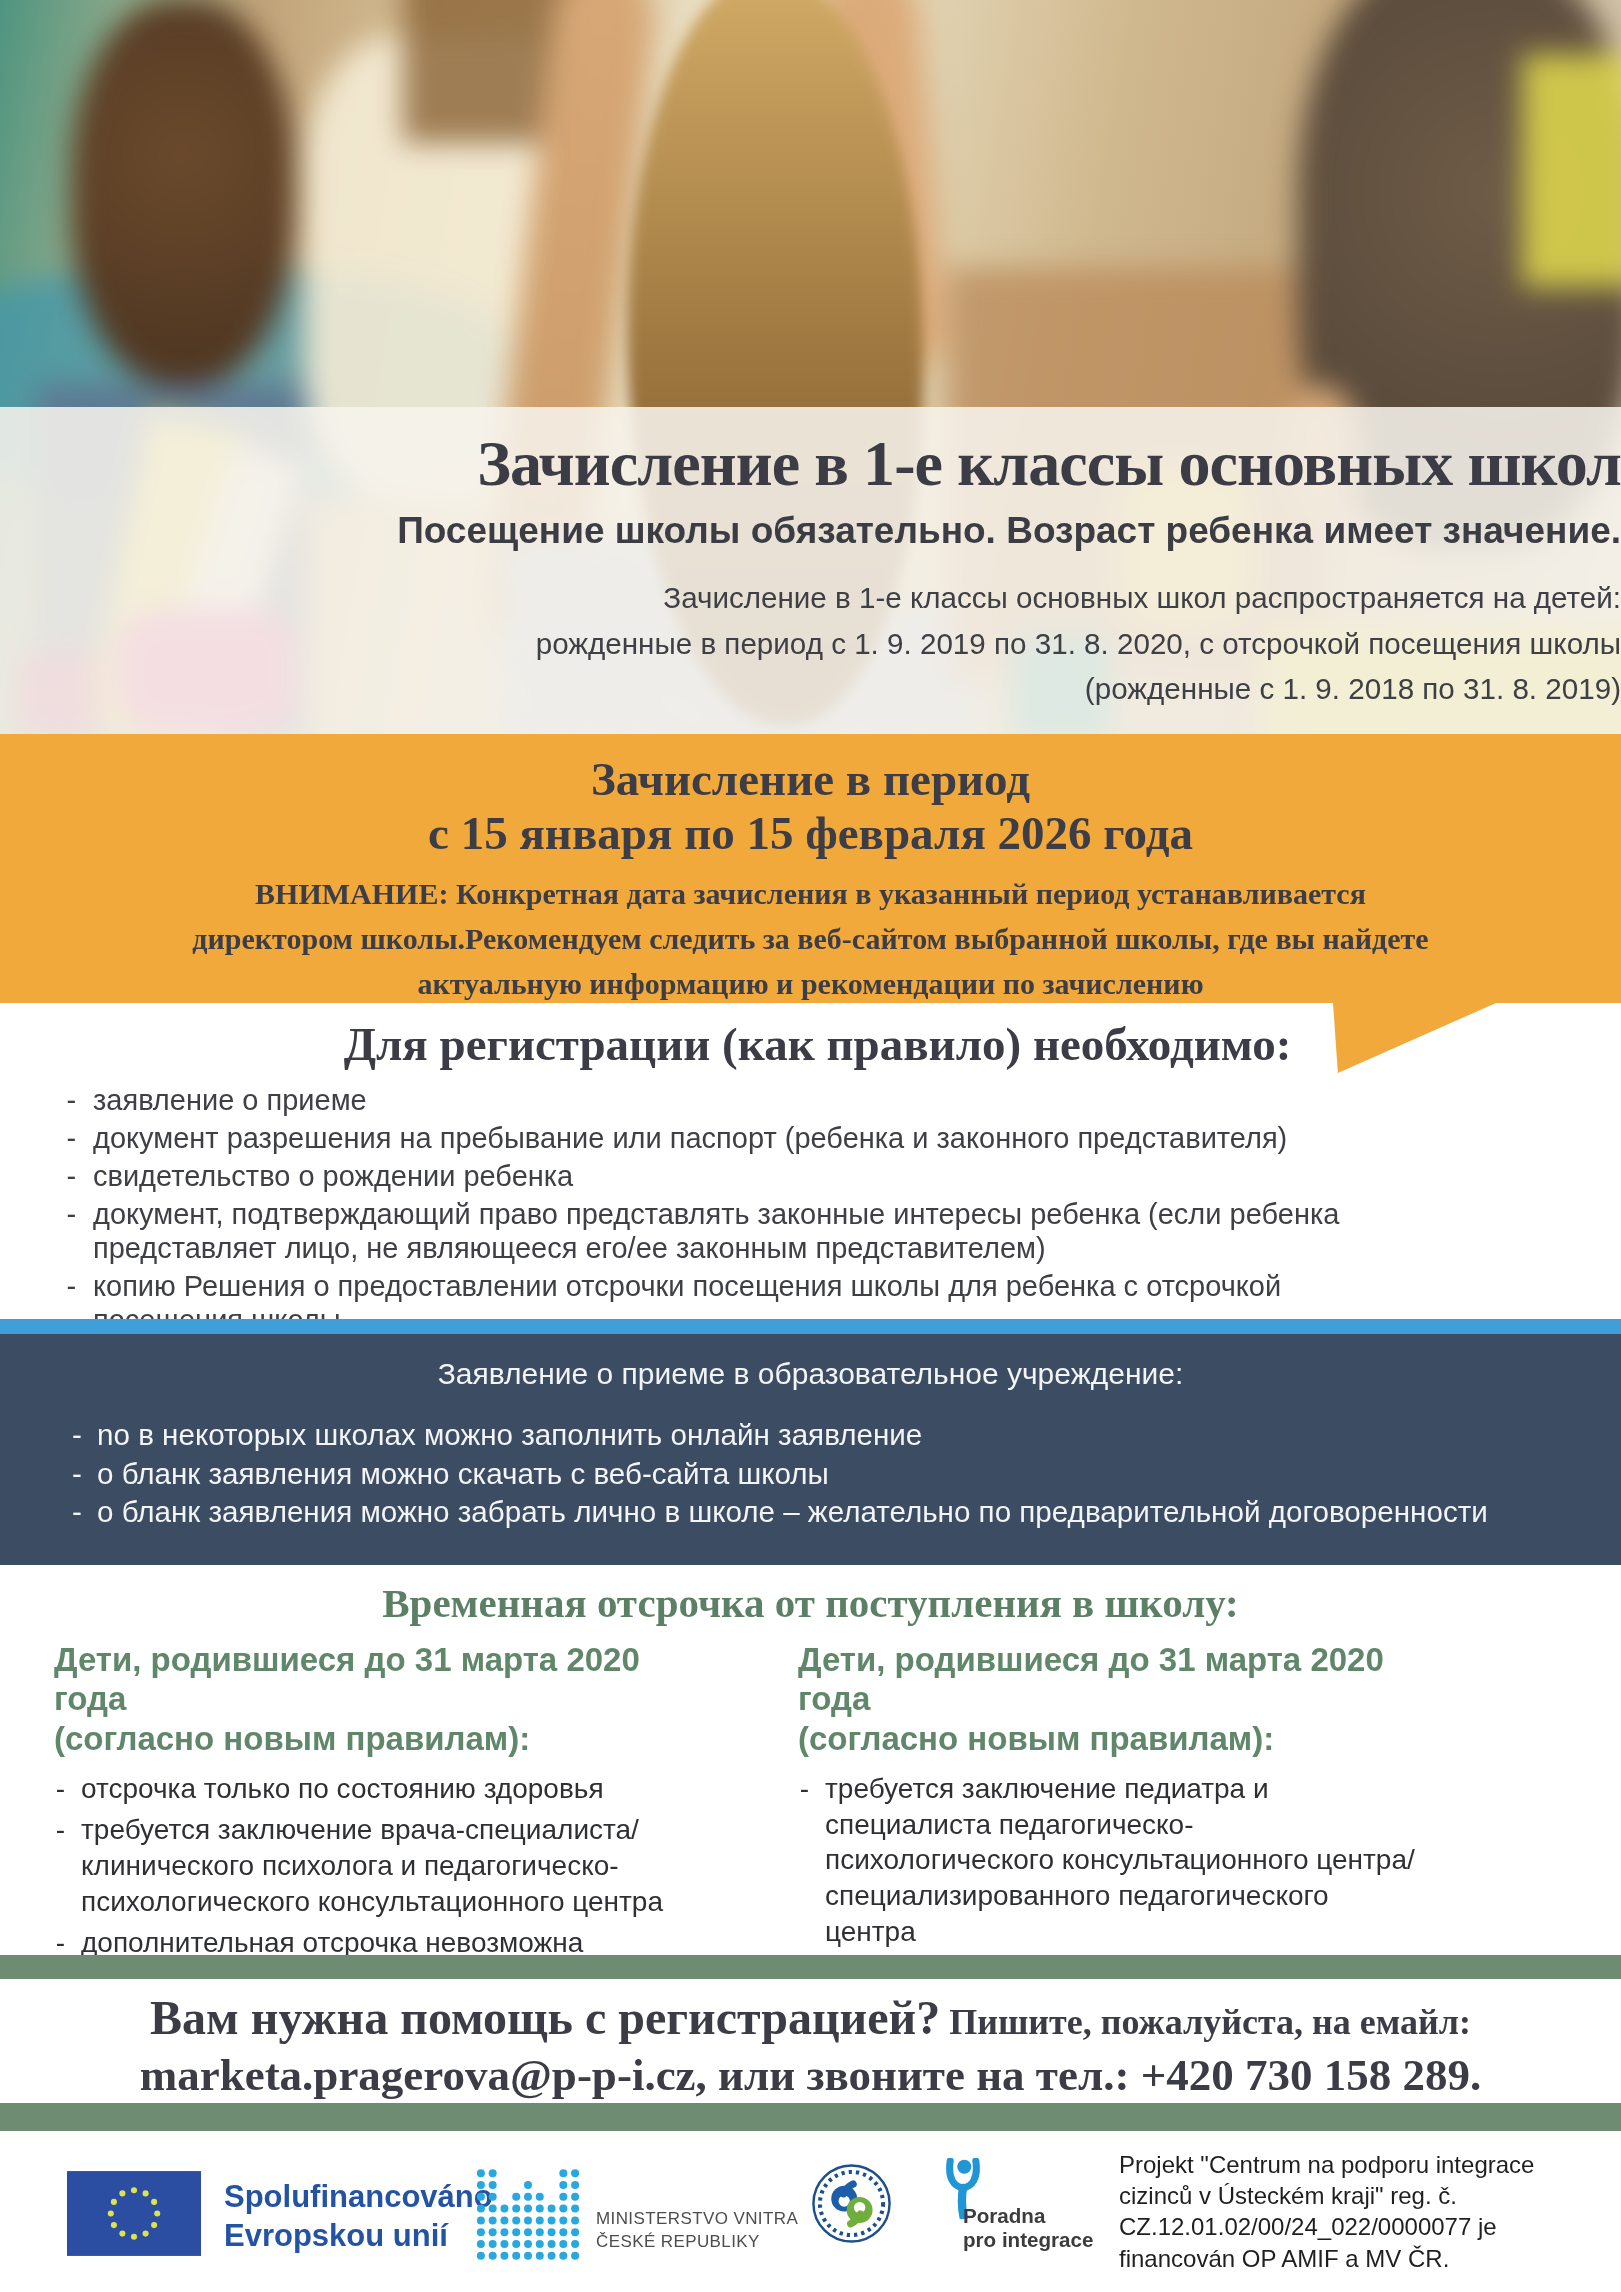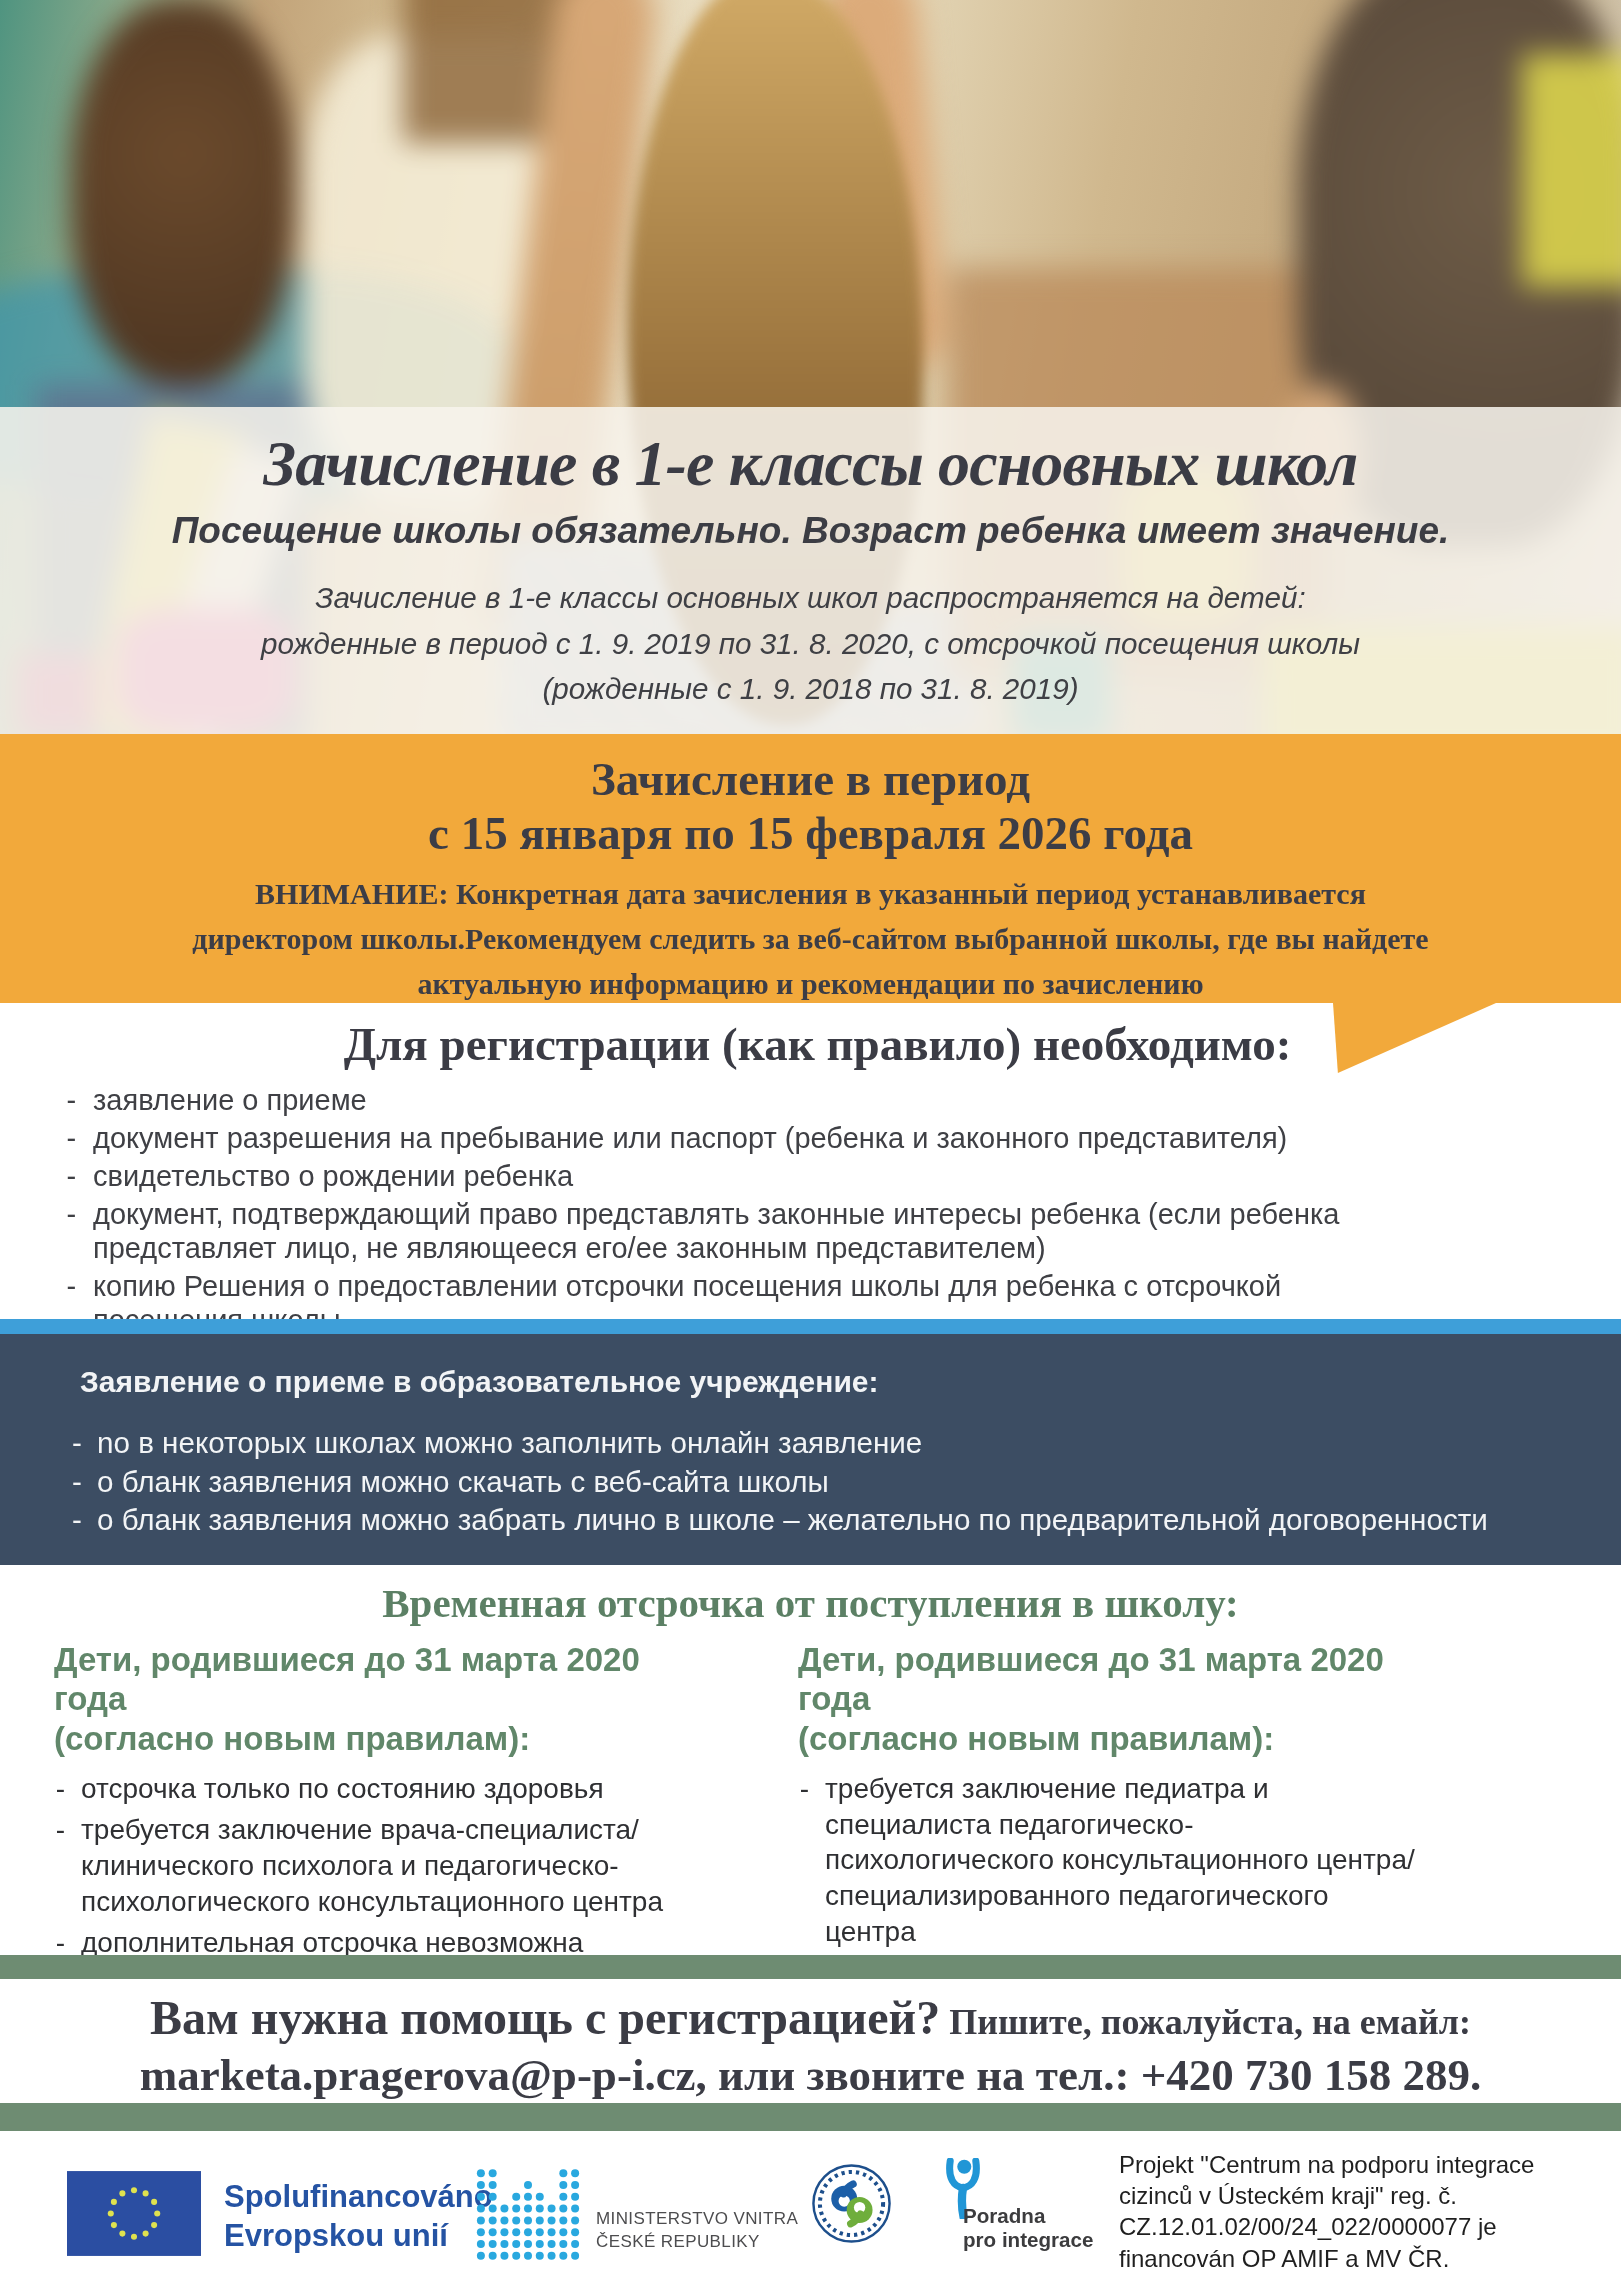--- a/index.html
+++ b/index.html
@@ -37,21 +37,21 @@
   .sh-rk-shirt{left:1299px;top:663px;width:376px;height:134px;background:#d6d23b;}
   .sh-yellow-edge{left:1558px;top:90px;width:116px;height:233px;background:#e9e24e;opacity:.8;}
   .boy-hair{
     position:absolute;left:627px;top:-27px;width:296px;height:752px;
     background:linear-gradient(#d2ab67,#9a733d 55%,#7a5a30 90%);
     border-radius:48% 52% 46% 54%;filter:blur(6.3px);
   }
   
   .hero-overlay{
     position:absolute;left:0;top:407px;width:1621px;height:382px;
-    background:rgba(247,244,237,0.87);text-align:center;font-style:italic;
+    background:rgba(247,244,237,0.87);text-align:right;
   }
   .hero-title{
     margin:0;padding-top:23px;font-family:"Liberation Serif", serif;
     font-size:64px;font-weight:700;color:#3b3c45;line-height:1.05;letter-spacing:-0.9px;
   }
   .hero-subtitle{
     margin:12.5px 0 0 0;font-size:37px;font-weight:700;color:#3c3d44;
   }
   .hero-paragraph{margin:23px 0 0 0;font-size:29.6px;line-height:1.55;color:#3f4045;}
   
@@ -78,21 +78,21 @@
     position:relative;padding-left:32px;font-size:29px;line-height:1.16;
     margin-bottom:4.5px;max-width:1299px;color:#3f4045;
   }
   .dash-list li::before{content:"-";position:absolute;left:5.4px;}
   
   .blue-stripe{position:absolute;left:0;top:1319px;width:1621px;height:15px;background:#3E9FD9;}
   .application-box{
     position:absolute;left:0;top:1334px;width:1621px;height:231px;
     background:#3C4D63;color:#f2f4f6;padding:23px 72px;box-sizing:border-box;
   }
-  .app-heading{margin:8px;font-size:30px;font-weight:700;}
+  .app-heading{margin:0;font-size:30px;font-weight:400;text-align:center;}
   .app-list{list-style:none;margin:27px 0 0 0;padding:0;}
   .app-list li{position:relative;padding-left:25px;font-size:29.6px;line-height:1.15;margin-bottom:4.5px;max-width:1397px;}
   .app-list li::before{content:"-";position:absolute;left:0;}
   
   .deferment{position:absolute;left:0;top:1565px;width:1621px;height:390px;}
   .def-heading{
     margin:0;padding-top:14px;text-align:center;font-family:"Liberation Serif", serif;
     font-size:41px;font-weight:700;color:#5C8065;
   }
   .def-columns{display:flex;gap:81px;padding:12.5px 54px 0 54px;}

